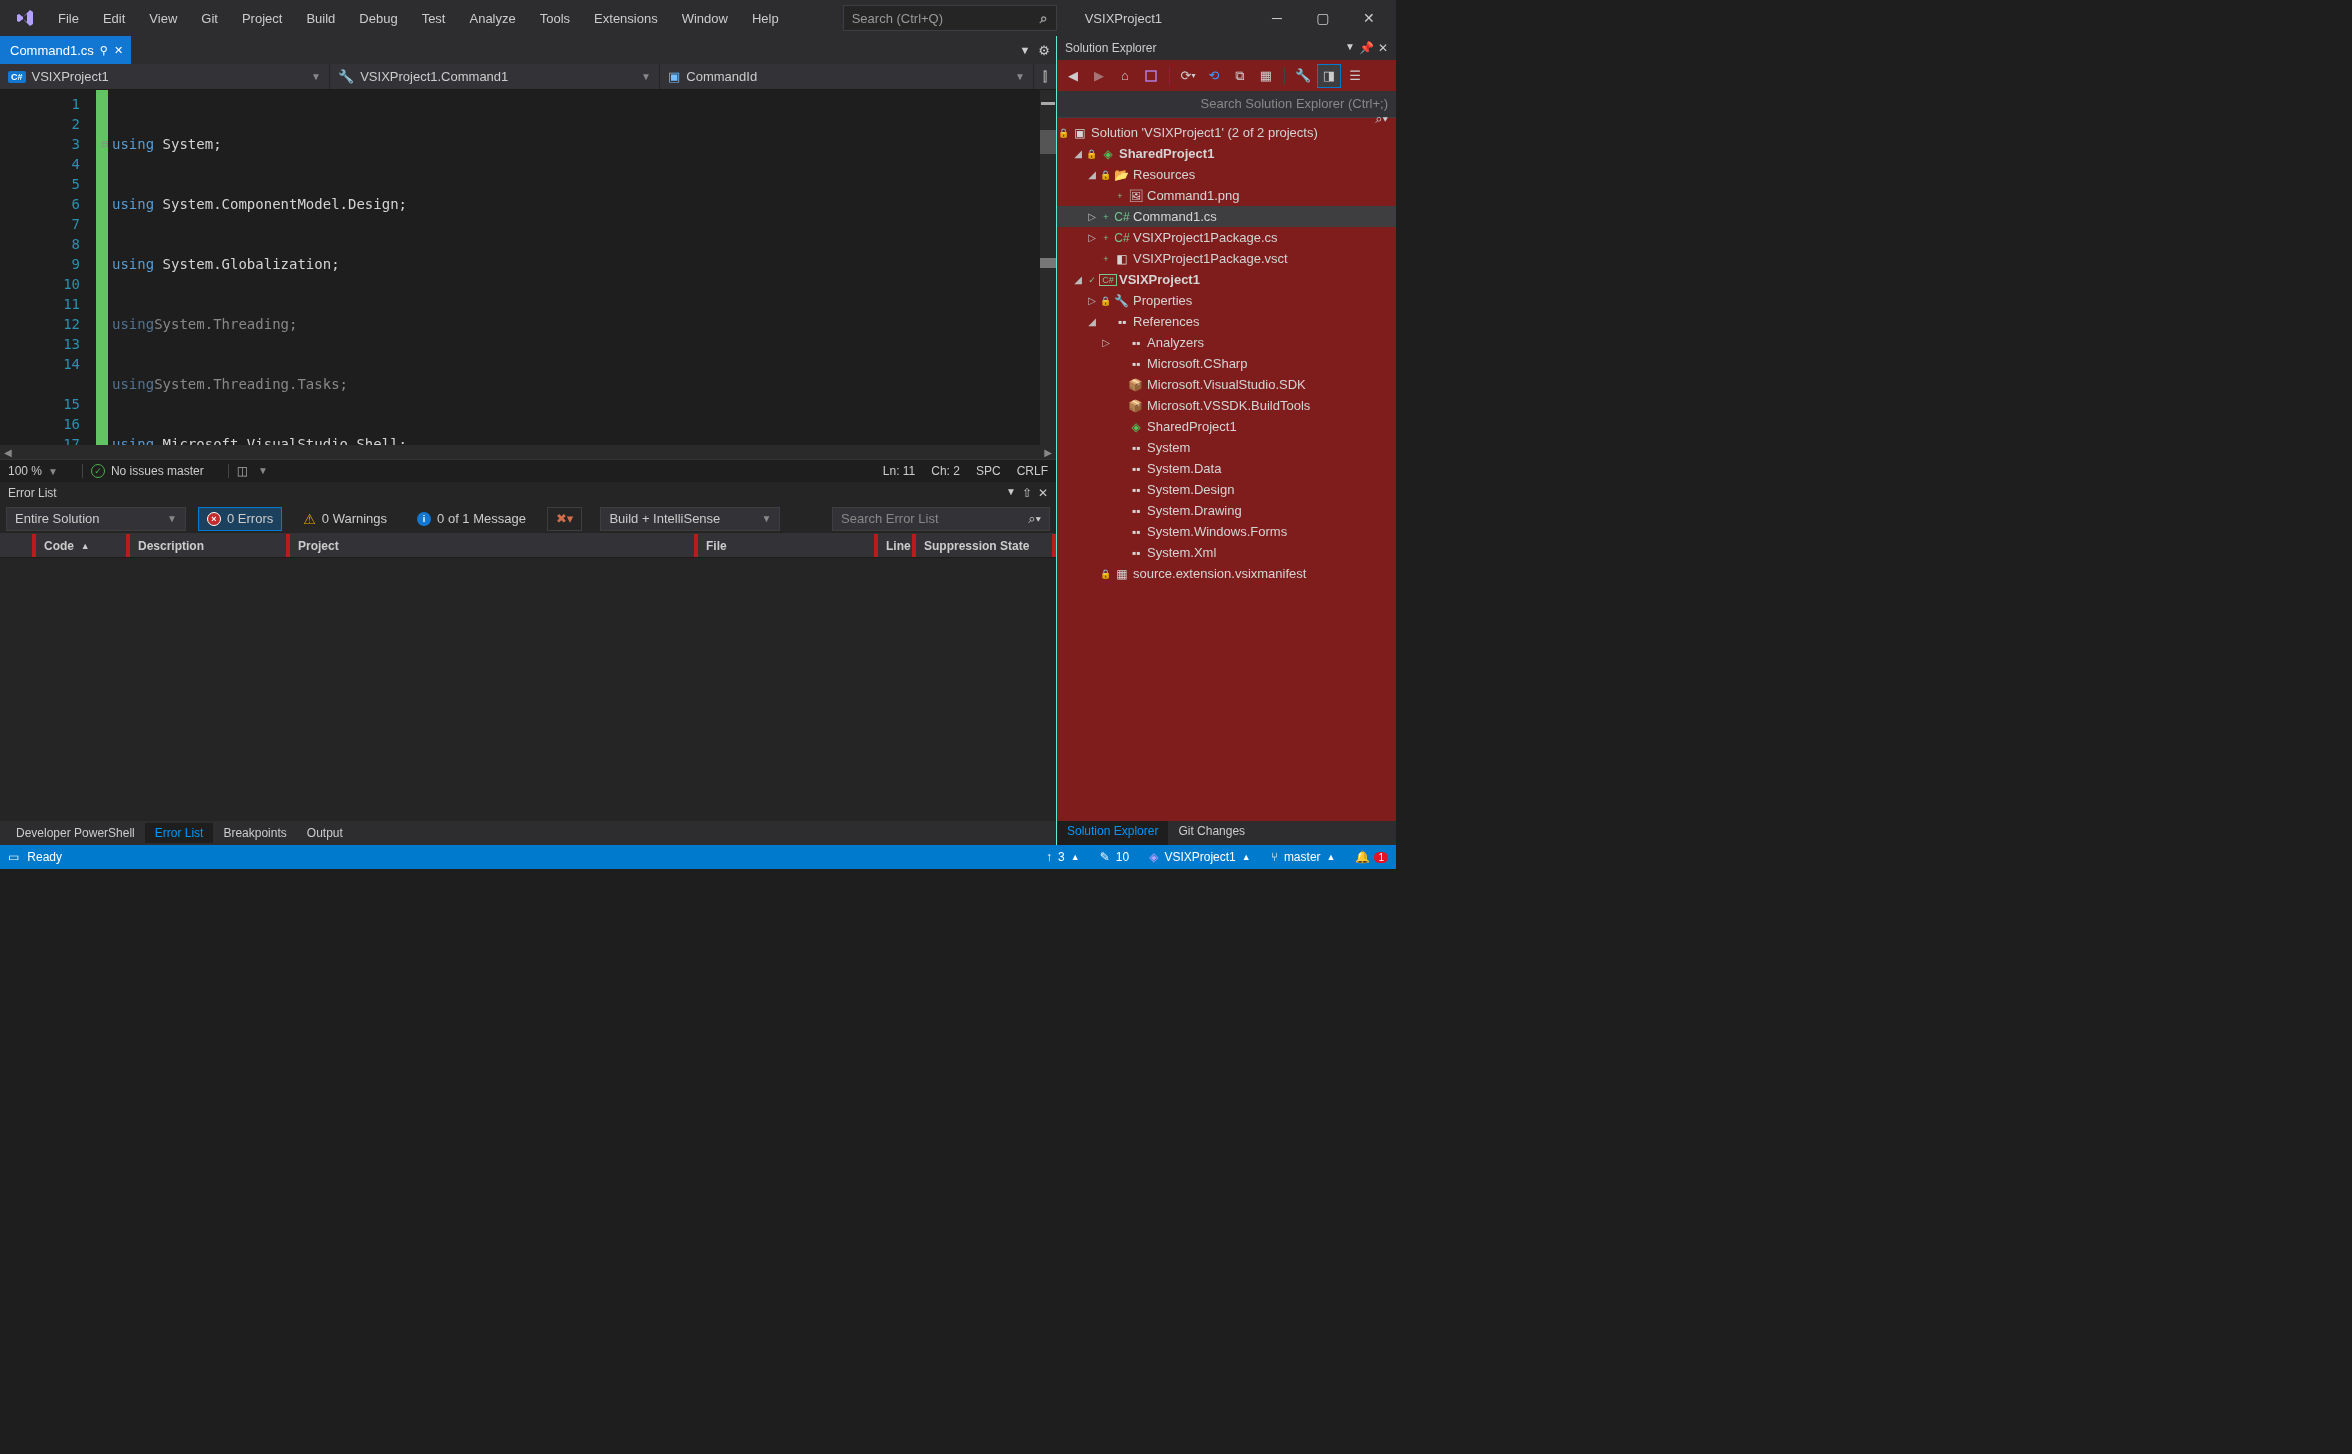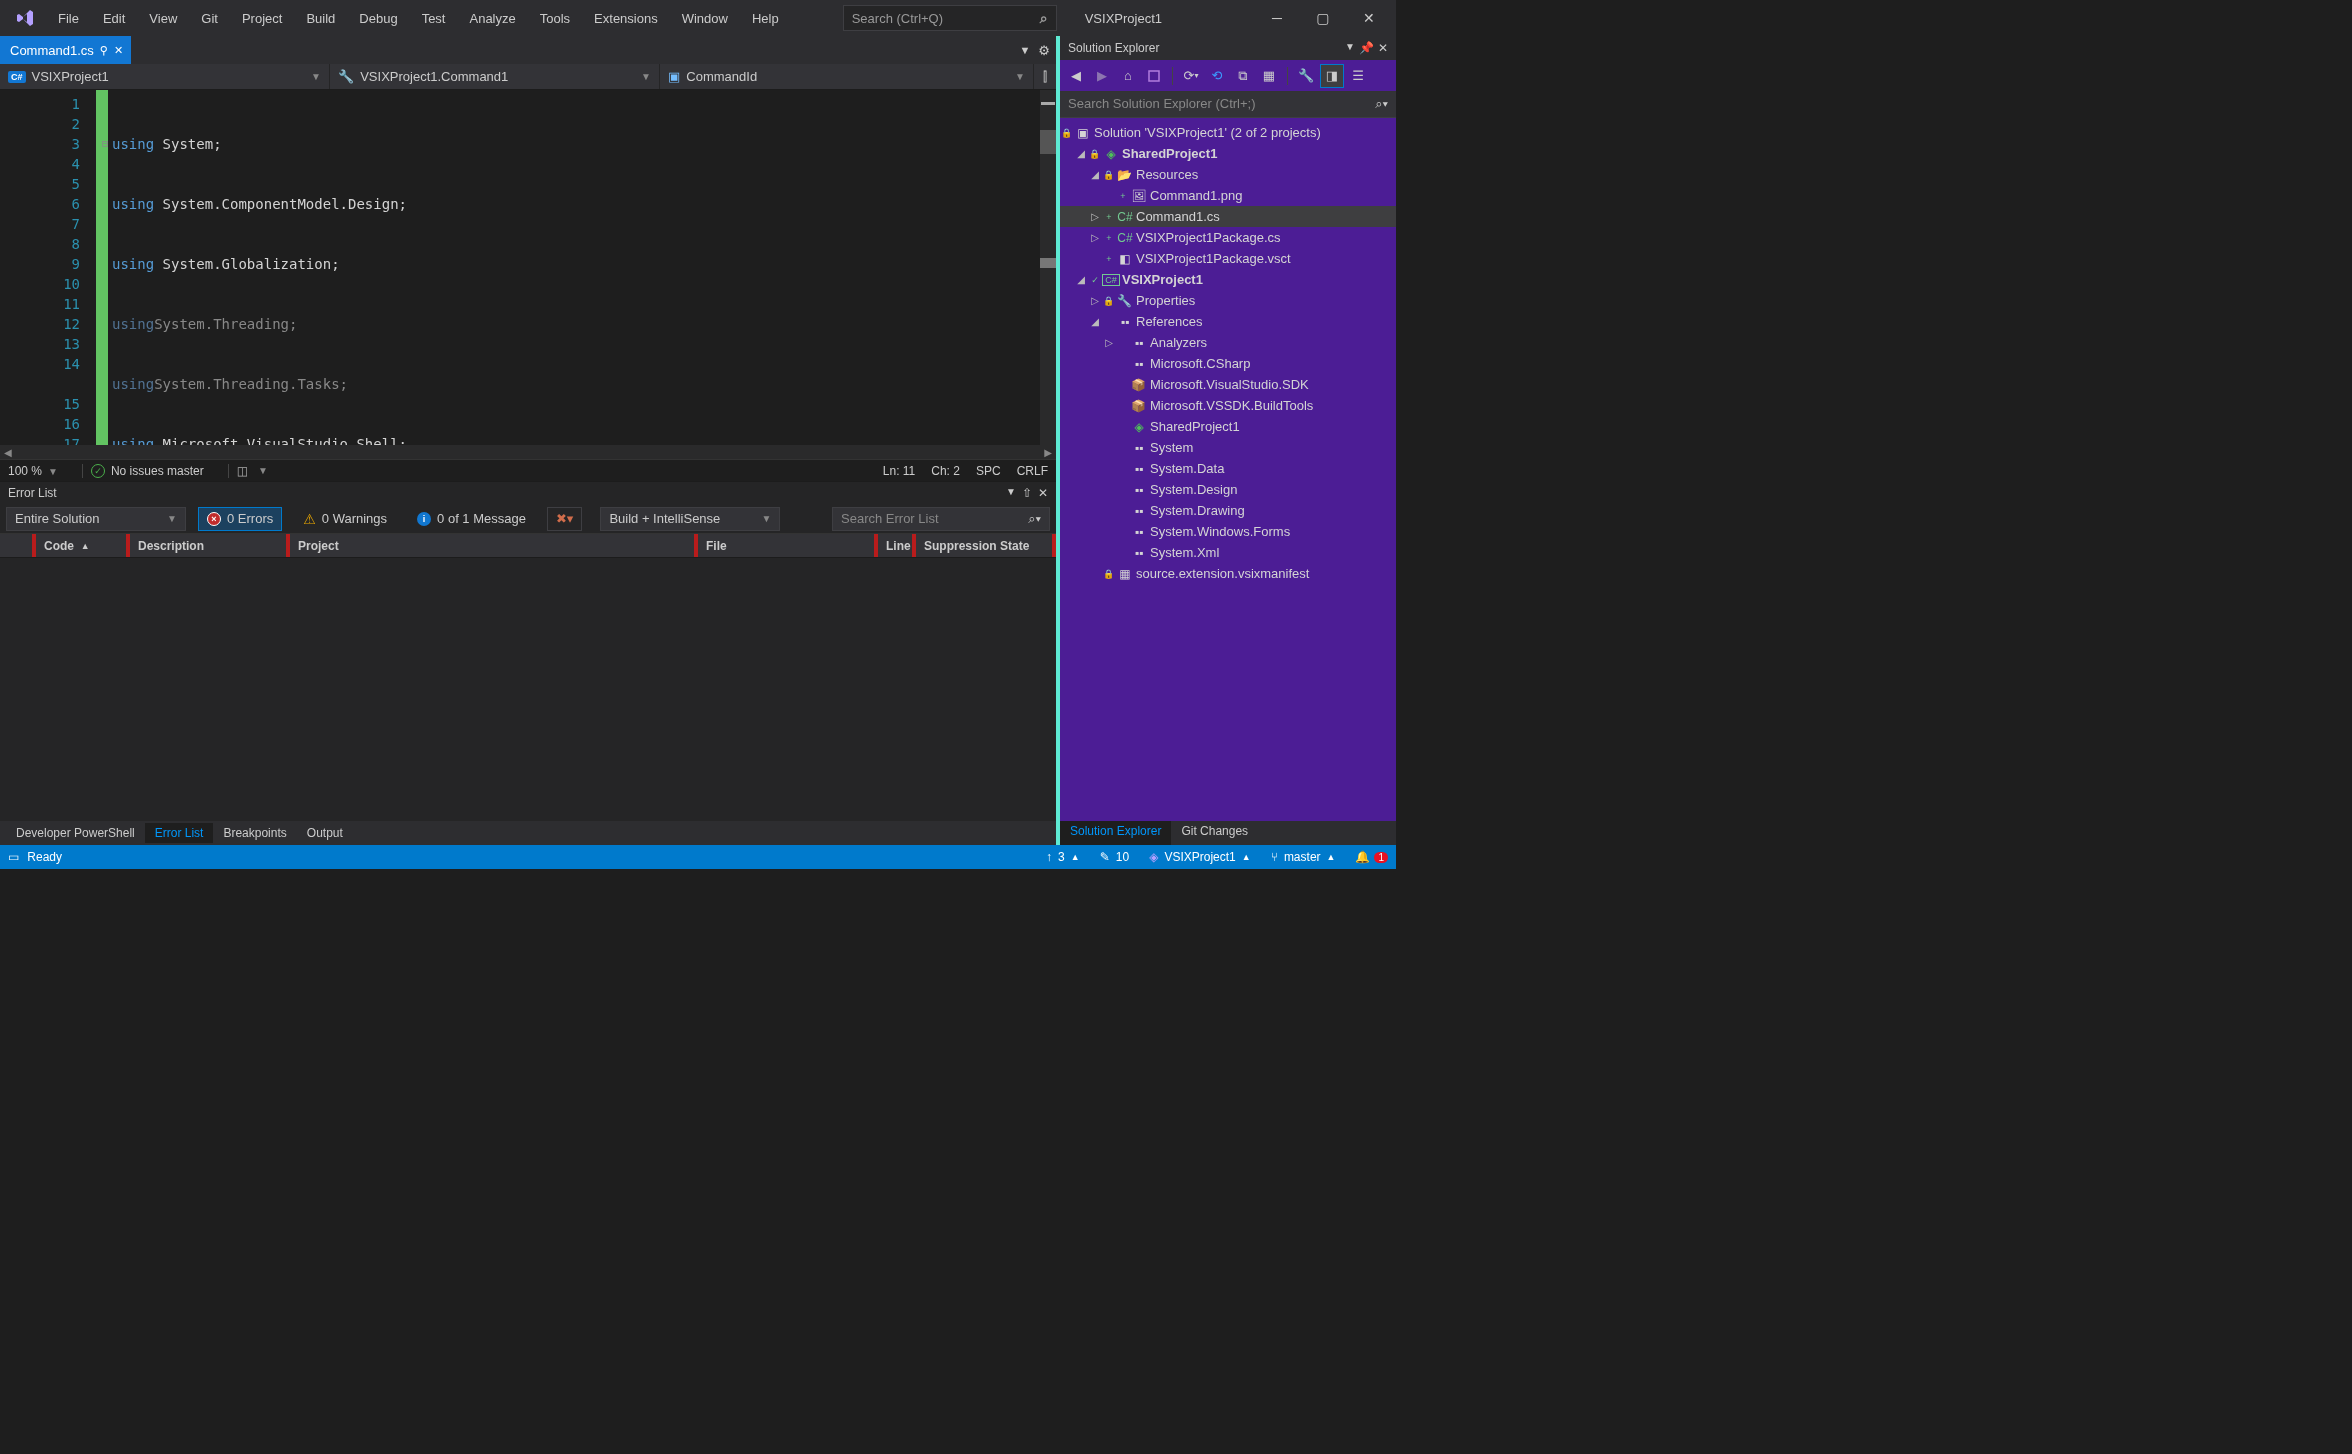--- a/index.html
+++ b/index.html
@@ -103,31 +103,31 @@
   height: 24px; background: #333337; display: flex; align-items: center;
   border-bottom: 1px solid #1c1c1c; color: #ccc; font-size: 12px;
 }
 .err-col { padding: 0 8px; border-right: 4px solid #b91c1c; height: 100%; display: flex; align-items: center; font-weight: bold; }
 .err-body { flex: 1; background: #252526; }
 
 .lower-tabs { height: 24px; display: flex; align-items: center; background: #2d2d30; padding: 0 6px; gap: 0; }
 .lower-tab { padding: 3px 10px; color: #ccc; cursor: pointer; font-size: 12px; }
 .lower-tab.active { color: #0097fb; background: #1e1e1e; }
 
-.right-col { width: 340px; background: #4c1d95; display: flex; flex-direction: column; border-left: 4px solid #5eead4; }
+.right-col { width: 340px; background: #7f1d1d; display: flex; flex-direction: column; border-left: 1px solid #5eead4; }
 .right-header {
   height: 24px; display: flex; align-items: center; padding: 0 8px; color: #ccc; font-size: 12px;
   background: #2d2d30;
 }
 .right-header .right-ctrls { margin-left: auto; display: flex; gap: 4px; }
 .right-toolbar { height: 32px; border-bottom: 1px solid #333; display: flex; align-items: center; padding: 0 4px; gap: 2px; }
 .tb-btn { width: 24px; height: 24px; display: flex; align-items: center; justify-content: center; color: #ccc; cursor: pointer; }
 .tb-btn.active { background: #3e3e40; border: 1px solid #007acc; }
 .tb-sep { width: 1px; height: 18px; background: #444; margin: 0 4px; }
-.se-search { background: #333337; border-bottom: 1px solid #3e3e42; padding: 4px 8px; display: flex; justify-content: space-between; align-items: flex-start; color: #888; height: 26px; }
+.se-search { background: #333337; border-bottom: 1px solid #3e3e42; padding: 4px 8px; display: flex; justify-content: space-between; align-items: flex-end; color: #888; height: 26px; flex-direction: column; }
 .tree { flex: 1; overflow: auto; padding: 4px 0; font-size: 13px; }
 .tree-row { height: 21px; display: flex; align-items: center; padding-right: 6px; cursor: pointer; white-space: nowrap; }
 .tree-row.selected { background: #3e3e40; }
 .tree-row .exp { width: 14px; text-align: center; color: #bbb; font-size: 10px; }
 .tree-row .indent { width: 14px; }
 .tree-row .icn { width: 18px; text-align: center; font-size: 12px; }
 .tree-row .glyph { width: 14px; text-align: center; font-size: 9px; }
 .tree-row .lbl { margin-left: 2px; }
 .right-lower-tabs { height: 24px; display: flex; background: #2d2d30; }
 

